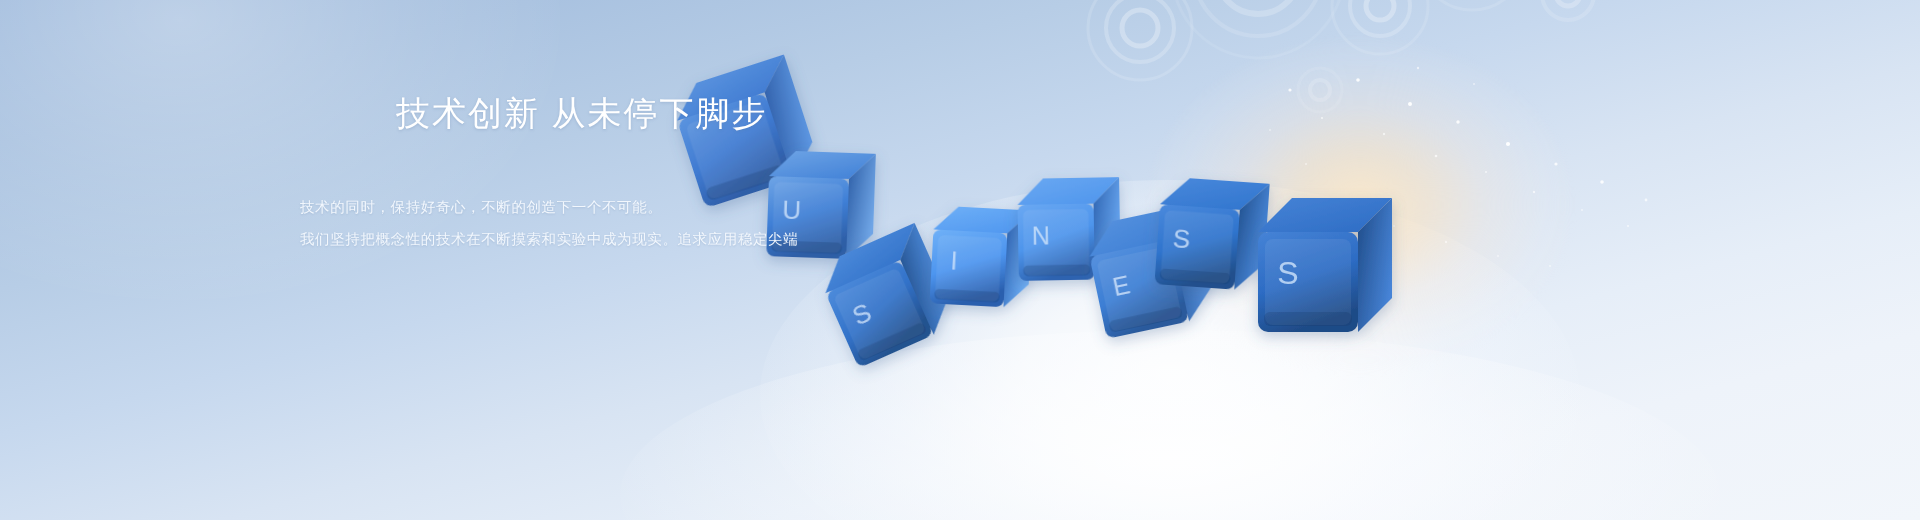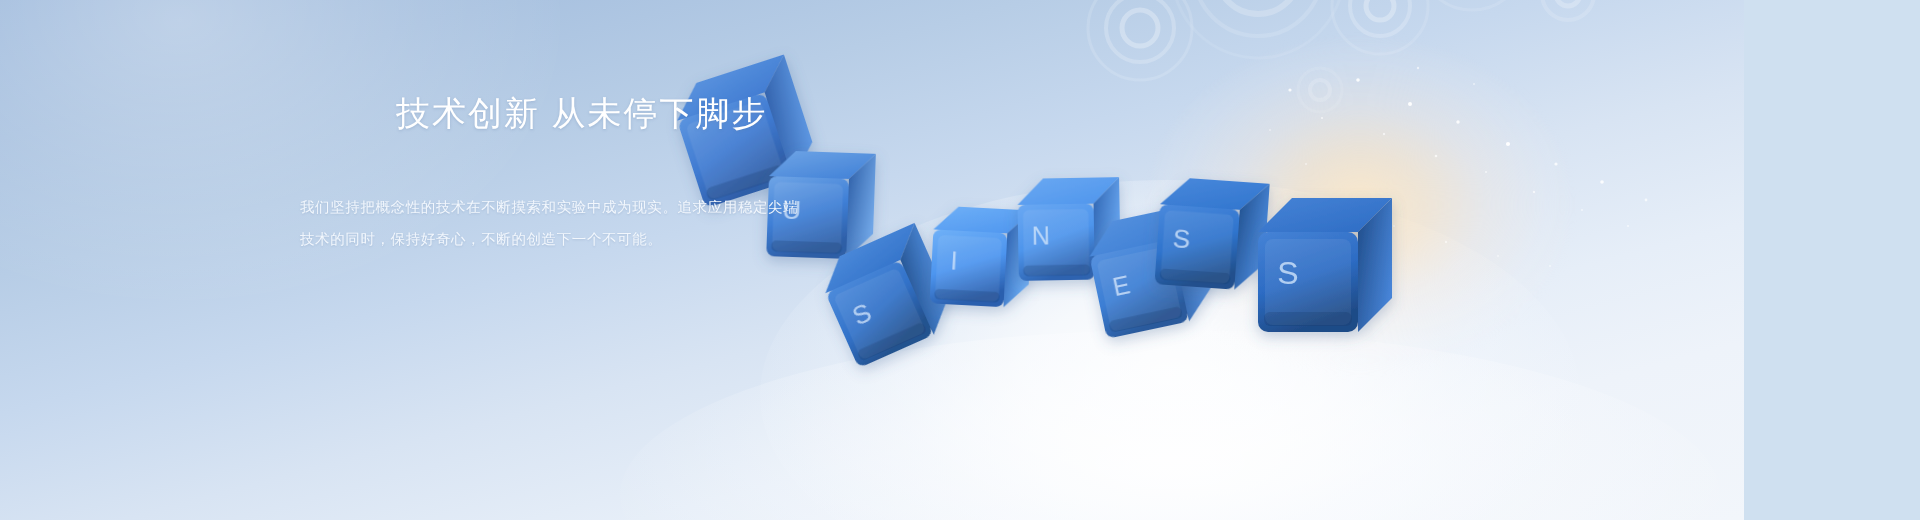--- a/index.html
+++ b/index.html
@@ -4,21 +4,21 @@
 <style>
   * { margin:0; padding:0; box-sizing:border-box; }
   html,body { width:1920px; height:520px; overflow:hidden; }
   body {
     font-family:"Liberation Sans","DejaVu Sans",sans-serif;
     background:#cfe0f0;
   }
 
   #banner {
     position:relative;
-    width:1744px; height:520px;
+    width:1920px; height:520px;
     overflow:hidden;
     background:
       linear-gradient(165deg,#9db9dc 0%,#a9c2e0 14%,#b7cde6 28%,#c6d8ee 42%,#d8e4f3 56%,#e6eef8 70%,#eef3fa 82%,#f2f6fb 100%);
   }
 
   
   .glow {
     position:absolute;
     border-radius:50%;
     pointer-events:none;
@@ -405,18 +405,18 @@
             <rect x="12" y="120" width="88" height="14.000000000000002" rx="6" fill="#12315e" fill-opacity="0.22"></rect>
             <text class="keyletter" x="36" y="84" font-size="32" dominant-baseline="middle" text-anchor="middle">S</text>
           </g>
         </svg>
       </div>
     </div>
 
   <div id="copy">
     <div id="headline">技术创新  从未停下脚步</div>
     <div id="subcopy">
+      <span class="line">技术的同时，保持好奇心，不断的创造下一个不可能。</span>
       <span class="line">我们坚持把概念性的技术在不断摸索和实验中成为现实。追求应用稳定尖端</span>
-      <span class="line">技术的同时，保持好奇心，不断的创造下一个不可能。</span>
     </div>
   </div>
 
 </div>
 
 </body></html>

